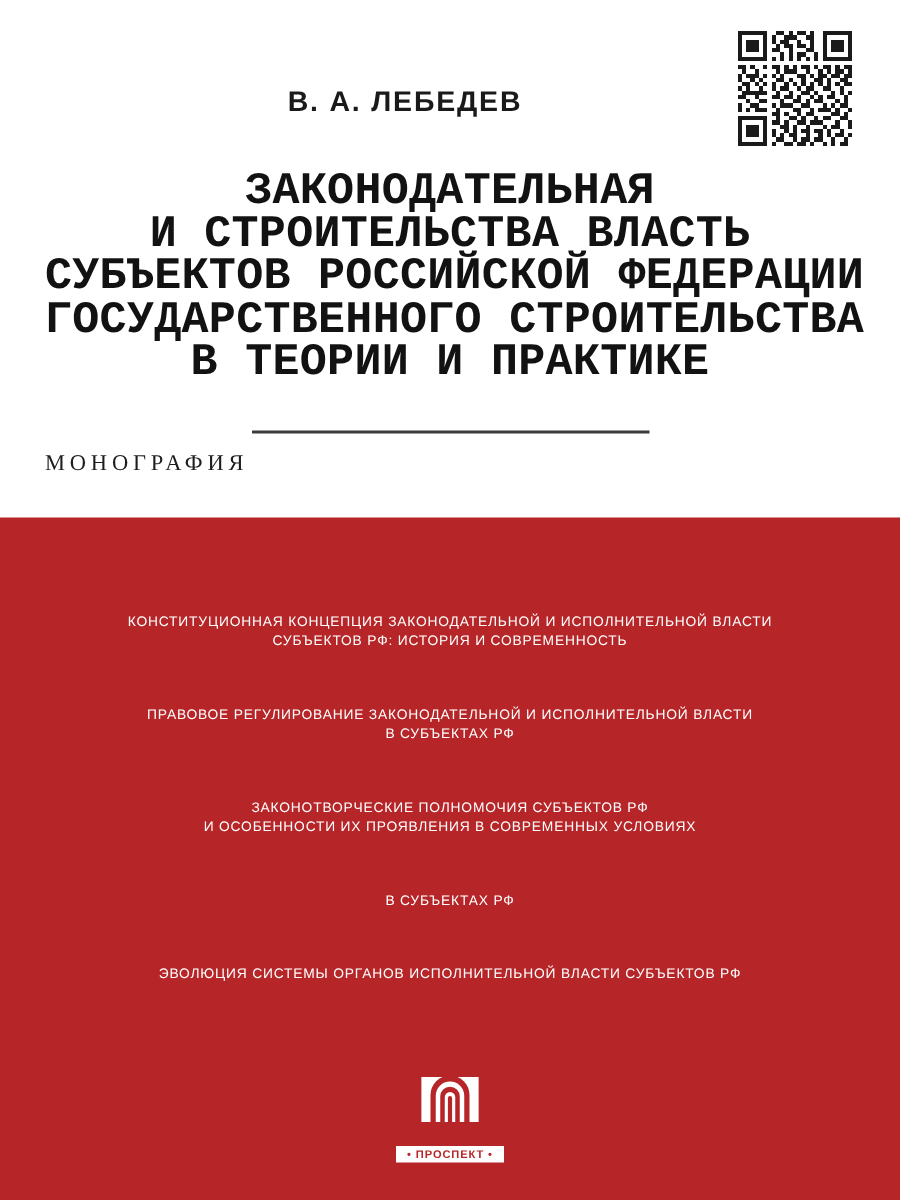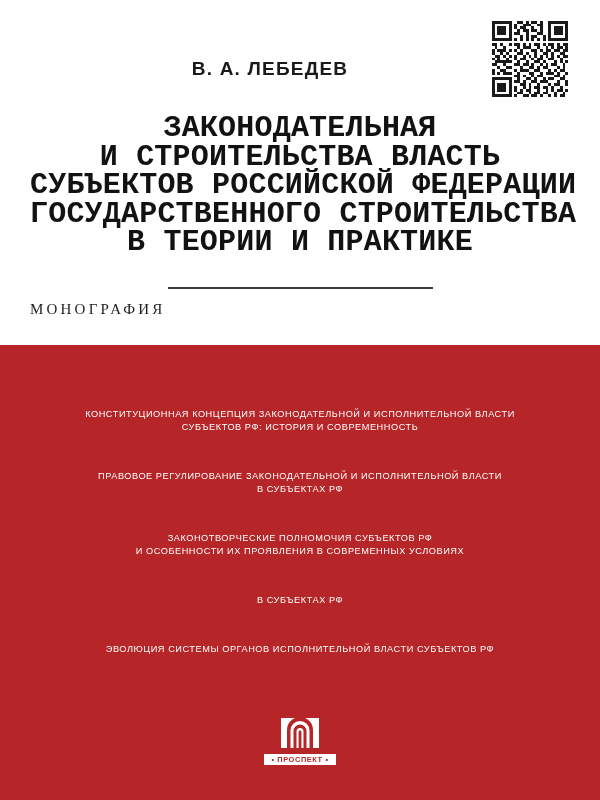--- a/index.html
+++ b/index.html
@@ -131,21 +131,21 @@
   .logo-mark {
     position: relative;
     width: 38px;
     height: 30px;
     margin: 0 auto;
     background: #ffffff;
     box-sizing: border-box;
   }
   .logo-mark svg { display: block; }
   .logo-word {
-    margin-top: 6px;
+    margin-top: 16px;
     width: 72px;
     height: 11px;
     background: #ffffff;
     color: #b62527;
     font-family: "Liberation Sans", sans-serif;
     font-size: 7.4px;
     font-weight: 700;
     letter-spacing: 0.6px;
     line-height: 11px;
     text-align: center;

